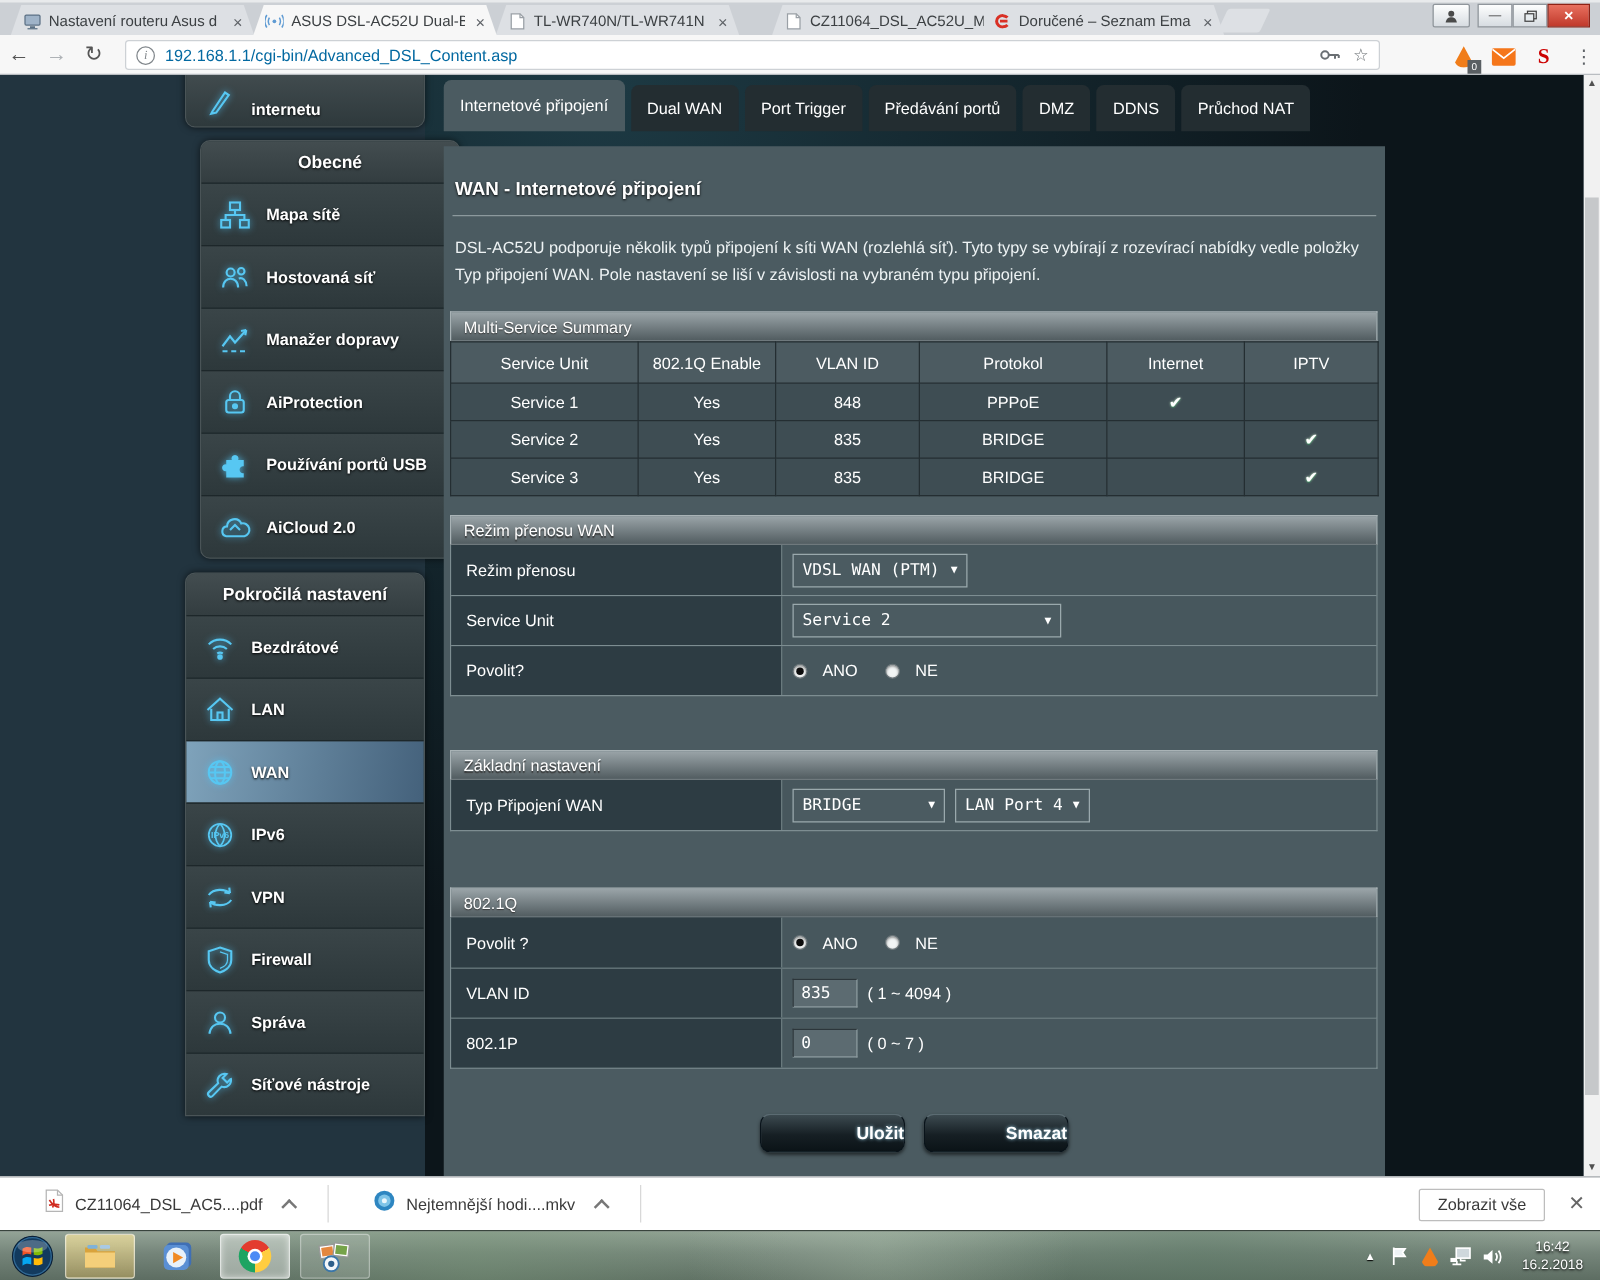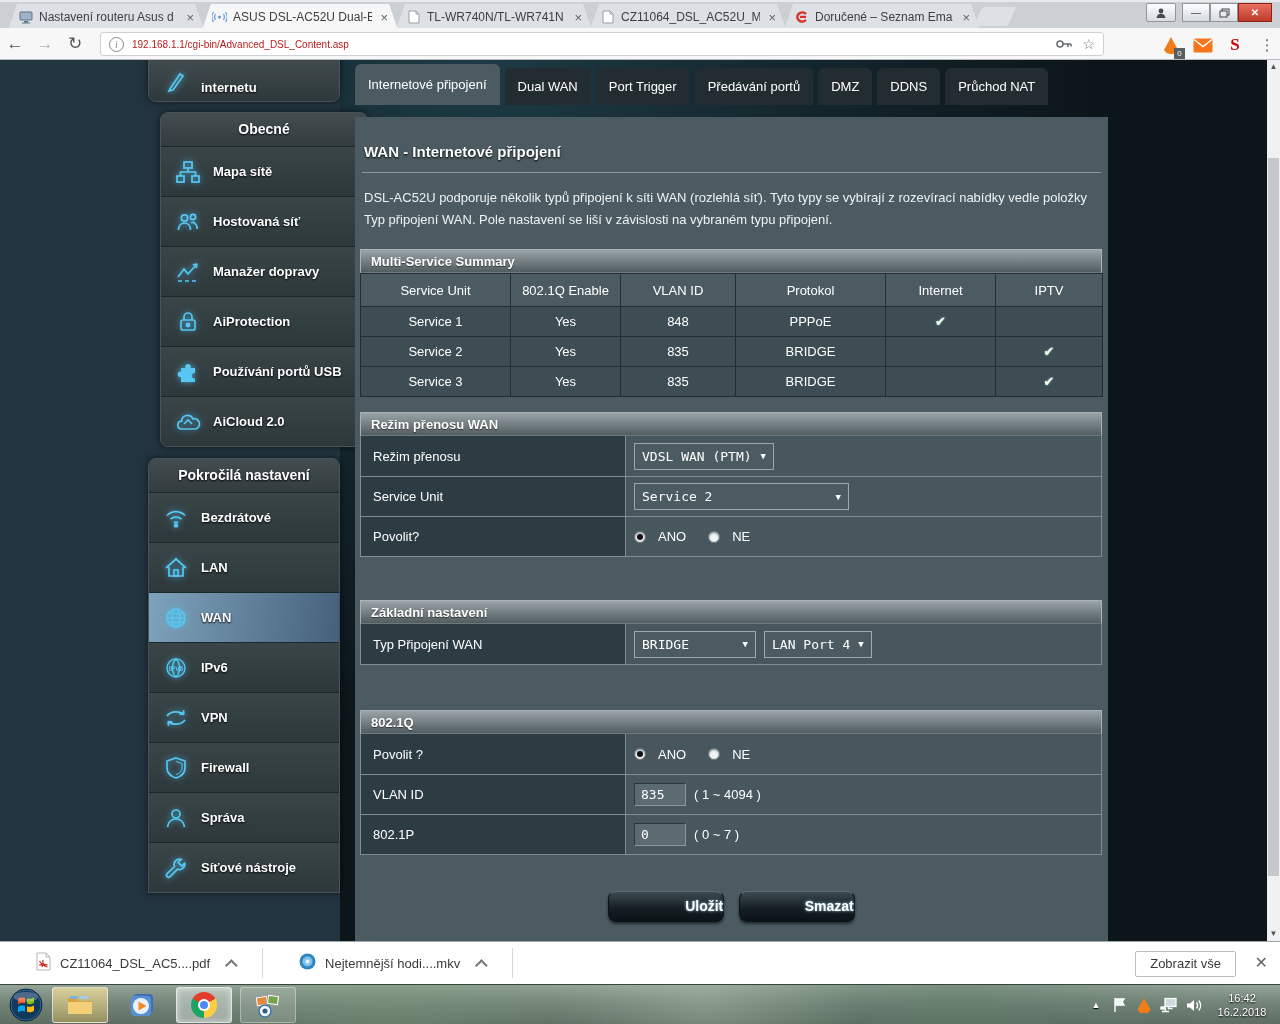--- a/index.html
+++ b/index.html
@@ -21,21 +21,21 @@
   #btn-min { left:1182px; width:28px; }
   #btn-max { left:1210px; width:28px; }
   #btn-close { left:1238px; width:34px; background:linear-gradient(#e8705f,#c0392b); border-color:#8e2216; color:#fff; font-weight:bold; }
 
   #toolbar { position:absolute; left:0; top:28px; width:1280px; height:32px; background:#f7f7f7; border-bottom:1px solid #b9bdc1; display:flex; align-items:center; }
   .navico { font-size:17px; color:#555; width:30px; text-align:center; }
   .navico.dim { color:#aeb2b6; }
   #omnibox { position:absolute; left:100px; top:4px; width:1004px; height:24px; background:#fff; border:1px solid #cdd1d5; border-radius:3px;
              display:flex; align-items:center; padding:0 8px; }
   #omni-info { width:15px; height:15px; border:1px solid #80868b; border-radius:50%; color:#80868b; font-size:10px; line-height:13px; text-align:center; margin-right:8px; flex:0 0 15px; font-family:"Liberation Serif",serif; font-style:italic; }
-  #omni-url { font-size:10px; color:#b91c1c; white-space:nowrap; flex:1; }
+  #omni-url { font-size:13px; color:#0369a1; white-space:nowrap; flex:1; }
   .omniright { font-size:14px; color:#6a6f73; margin-left:10px; }
   .extico { position:absolute; top:6px; width:22px; height:22px; display:flex; align-items:center; justify-content:center; }
   #ext-avast { left:1160px; }
   #avast-badge { position:absolute; right:-3px; bottom:-3px; width:11px; height:11px; background:#5a5f63; color:#fff; font-size:8px; line-height:11px; text-align:center; }
   #ext-mail { left:1192px; }
   #ext-s { left:1224px; color:#cc0000; font-weight:bold; font-size:17px; font-family:"Liberation Serif",serif; }
   #ext-menu { left:1256px; color:#5f6368; font-size:15px; letter-spacing:0; }
 
   
   #page { position:absolute; left:0; top:60px; width:1267px; height:881px; background:#22343f; overflow:hidden; }
@@ -63,21 +63,21 @@
   .rtab { height:37px; line-height:37px; padding:0 13px; border-radius:6px 6px 0 0; background:#232d31; color:#fff;
           font-size:13px; margin-right:5px; white-space:nowrap; }
   .rtab.active { height:41px; line-height:41px; background:#4b5b61; }
 
   
   #panel { position:absolute; left:355px; top:57px; width:753px; height:824px; background:#4b5b61; padding:0 5px; }
   #ptitle { margin:26px 4px 0; color:#fff; font-weight:bold; font-size:15px; text-shadow:0 1px 2px #000; }
   #phr { margin:12px 2px 0; border:none; border-top:1px solid #8c999d; }
   #pdesc { margin:14px 4px 0; color:#eef3f4; font-size:13px; line-height:22px; max-width:742px; }
 
-  .secbar { height:24px; line-height:24px; padding-left:10px; color:#fff; font-weight:bold; font-size:13px;
+  .secbar { height:24px; line-height:24px; padding-left:10px; color:#fff; font-weight:normal; font-size:13px;
             background:linear-gradient(#9aa4a8,#525d61); border:1px solid #a9b3b6; border-bottom-color:#6f797d; text-shadow:0 1px 1px #333; }
 
   table.sumtab { width:742px; border-collapse:collapse; table-layout:fixed; }
   table.sumtab th { background:#4c5b61; color:#fff; font-weight:normal; font-size:13px; height:33px; border:1px solid #242e32; }
   table.sumtab td { background:#3e4d53; color:#fff; font-size:13px; height:30px; text-align:center; border:1px solid #242e32; }
   td.chk { color:#46b42a; font-size:15px; text-shadow:0 0 2px #dfffdc, 0 1px 1px #063; }
 
   .ftable { width:742px; border:1px solid #7d8d91; border-top:none; }
   .frow { display:flex; border-top:1px solid #7d8d91; min-height:40px;justify-content:space-between; }
   .flabel { width:265px; background:#2d3c43; color:#fff; font-size:13px; display:flex; align-items:center; padding-left:12px; border-right:1px solid #7d8d91; }
@@ -164,21 +164,21 @@
   <div class="btab" style="left:396px">
     <span class="tabicon">
       <svg width="12" height="14" viewBox="0 0 12 14">
           <path d="M1 1 h7 l3 3 v9 h-10 z" fill="#fff" stroke="#9aa0a6"></path>
           <path d="M8 1 v3 h3" fill="none" stroke="#9aa0a6"></path>
         </svg>
       </span>
     <span class="ttl">TL-WR740N/TL-WR741N</span>
     <span class="tclose">×</span>
   </div>
-  <div class="btab" style="left:590px">
+  <div class="btab" style="left:617px">
     <span class="tabicon">
       <svg width="12" height="14" viewBox="0 0 12 14">
           <path d="M1 1 h7 l3 3 v9 h-10 z" fill="#fff" stroke="#9aa0a6"></path>
           <path d="M8 1 v3 h3" fill="none" stroke="#9aa0a6"></path>
         </svg>
       </span>
     <span class="ttl">CZ11064_DSL_AC52U_M</span>
     <span class="tclose">×</span>
   </div>
   <div class="btab" style="left:784px">

